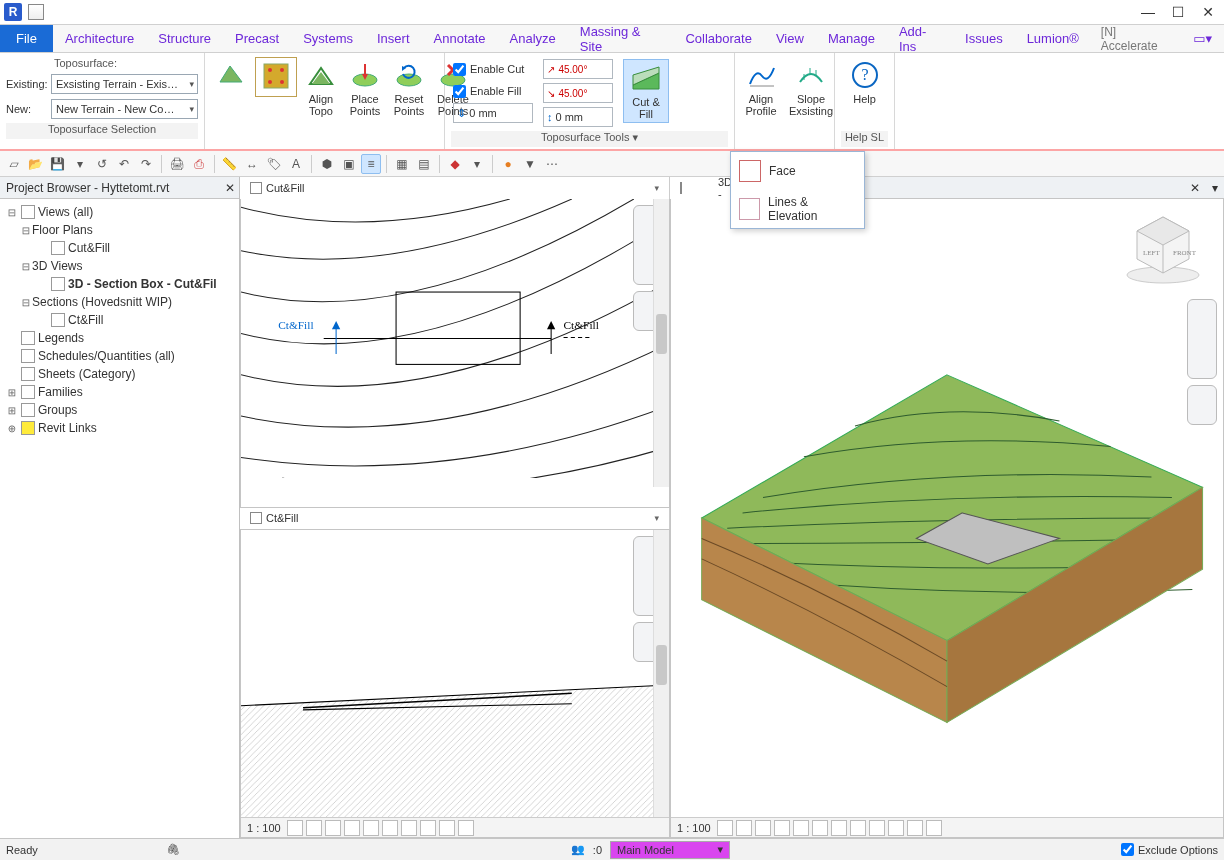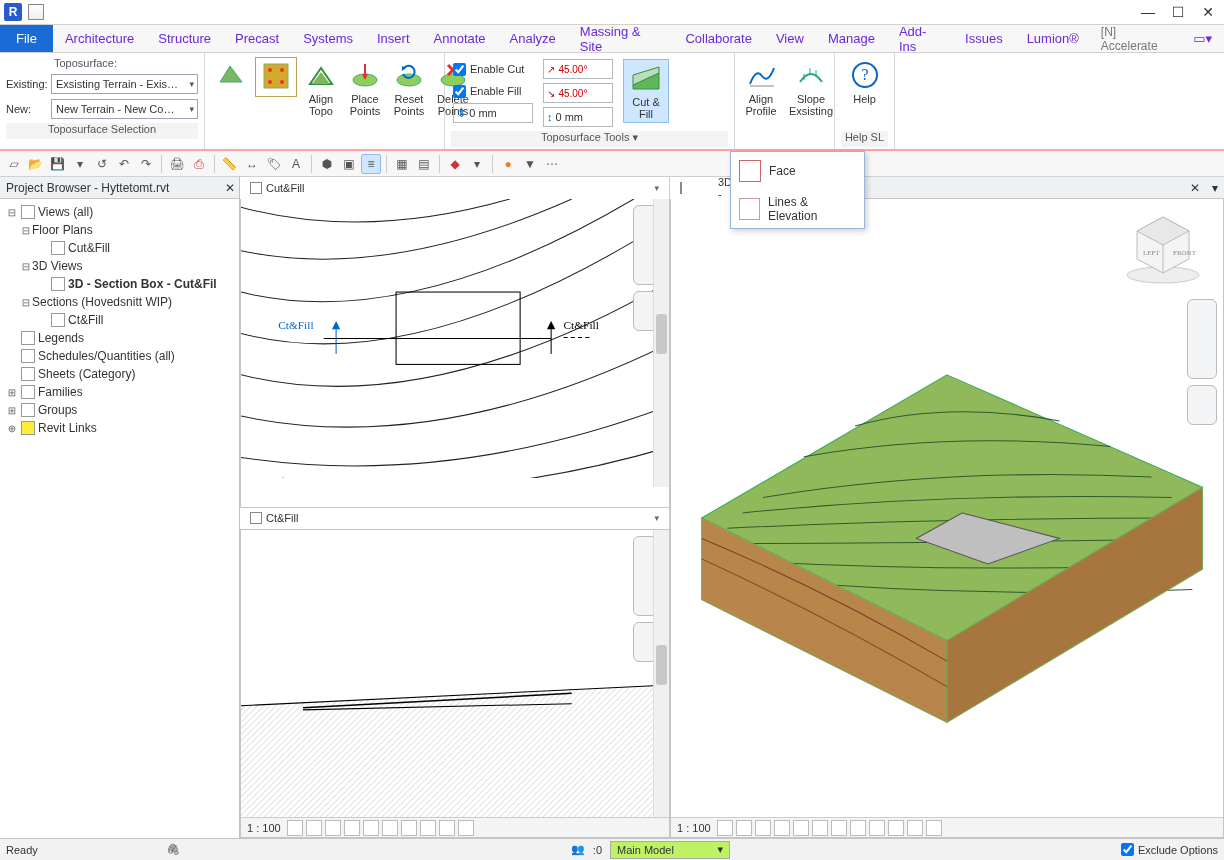--- a/index.html
+++ b/index.html
@@ -63,21 +63,21 @@
 .view-tab .drop{margin-left:auto;font-size:9px;color:#666;}
 .view-body { position:relative; background:#fff; border:1px solid #c5c5c5; border-top:none;}
 .view-canvas { position:absolute; inset:0;}
 .view-scale-bar { position:absolute; bottom:0; left:0; right:0; height:20px; background:#f4f4f4; border-top:1px solid #ccc; display:flex; align-items:center; padding:0 6px; font-size:11px; gap:6px;}
 .nav-widget { position:absolute; top:6px; right:6px; width:30px; height:80px; background:#f3f4f6; border:1px solid #bbb; border-radius:6px;}
 .nav-widget2 { position:absolute; top:92px; right:6px; width:30px; height:40px; background:#f3f4f6; border:1px solid #bbb; border-radius:6px;}
 .right-view{flex:1; display:flex; flex-direction:column; position:relative;}
 .right-canvas{flex:1; position:relative; background:#fff; border:1px solid #c5c5c5; border-top:none;}
 .viewcube { position:absolute; top:8px; right:20px; width:80px; height:80px;}
 .status { height:22px; background:#f2f2f2; border-top:1px solid #c5c5c5; display:flex; align-items:center; padding:0 6px; font-size:11px; gap:8px;}
-.status .sel{height:18px; border:1px solid #aaa; padding:0 6px; display:flex; align-items:center; background:#bef264;}
+.status .sel{height:18px; border:1px solid #aaa; padding:0 6px; display:flex; align-items:center; background:#d946ef;}
 .status .spacer{flex:1;}
 .mini-icons{display:flex;gap:3px;}
 .mini-icons .mi{width:16px;height:16px;border:1px solid #bbb;background:#fff;}
 svg text{font-family:"Segoe UI";}
 .v-scroll{position:absolute;right:0;top:0;bottom:20px;width:16px;background:#f0f0f0;border-left:1px solid #ddd;}
 .v-scroll .thumb{position:absolute;left:2px;right:2px;top:40%;height:40px;background:#c8c8c8;border-radius:3px;}
 </style>
 </head>
 <body>
 

